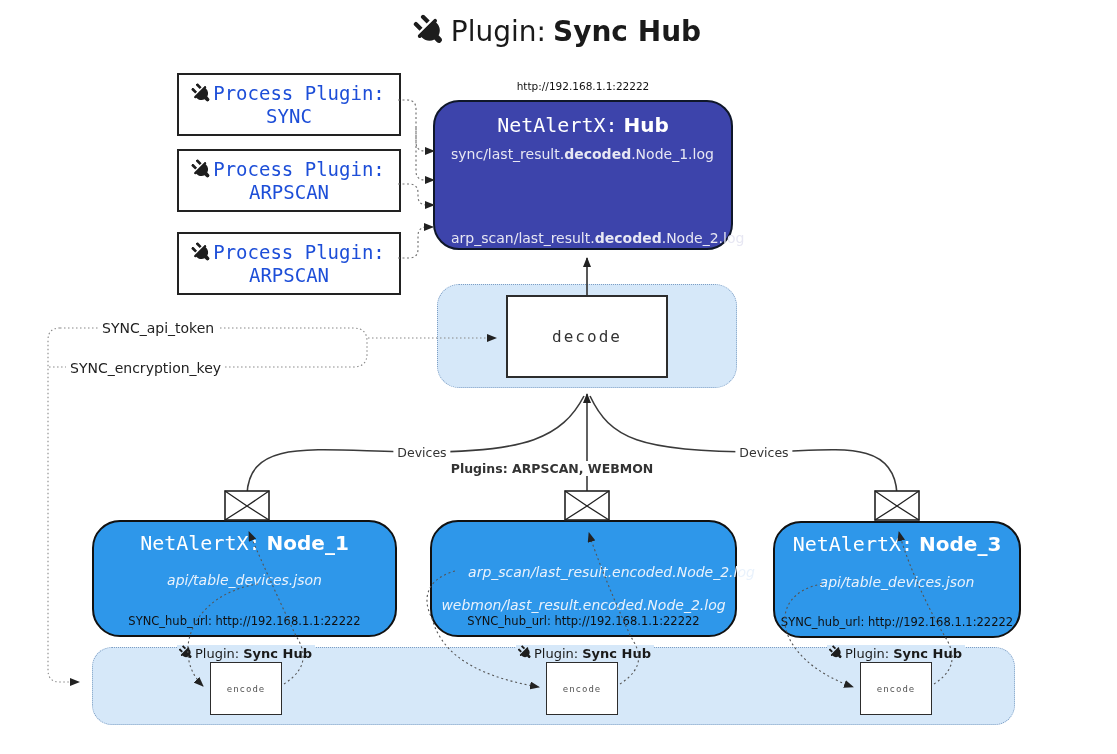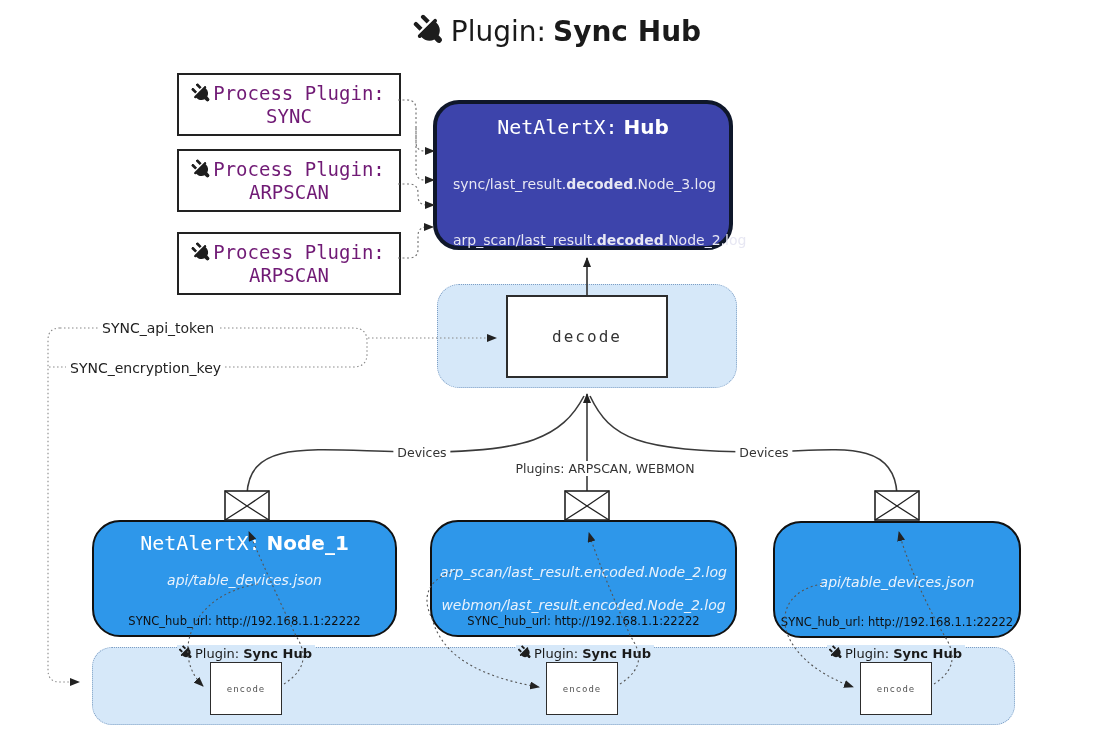--- a/index.html
+++ b/index.html
@@ -12,29 +12,29 @@
   .title-row{left:0;top:14px;width:1117px;text-align:center;font-size:28px;z-index:5;}
   .title-row .plug-wrap{display:inline-block;vertical-align:-6px;margin-right:8px;}
   .title-name{font-weight:bold;margin-left:7px;}
 
   
   .plug-wrap{display:inline-block;transform:rotate(-45deg);line-height:0;}
   .plug-wrap svg{fill:#1d1d1d;}
 
   
   .pbox{width:220px;height:59px;border:2px solid #222;background:#fff;z-index:5;
-        font-family:"DejaVu Sans Mono","Liberation Mono",monospace;font-size:19px;color:#701a75;
+        font-family:"DejaVu Sans Mono","Liberation Mono",monospace;font-size:19px;color:#1d4ed8;
         display:flex;flex-direction:column;align-items:center;justify-content:center;gap:1px;}
   .pbox .l1{display:flex;align-items:center;gap:2px;}
   .pbox .plug-wrap{margin-right:1px;}
 
   
   .hub-url{left:433px;top:80px;width:300px;text-align:center;font-size:10.5px;color:#111;z-index:5;}
   .hub{left:433px;top:100px;width:300px;height:150px;background:var(--hub-bg,#3d44ab);
-       border:4px solid #0f172a;border-radius:26px;z-index:5;box-sizing:border-box;}
+       border:2px solid #0f172a;border-radius:26px;z-index:5;box-sizing:border-box;}
   .hub-title{margin-top:11px;text-align:center;color:#fff;font-size:20px;
              font-family:"DejaVu Sans Mono","Liberation Mono",monospace;}
   .hub-title b{font-family:"DejaVu Sans","Liberation Sans",sans-serif;margin-left:6px;}
   .hub-line{position:absolute;left:16px;font-size:14px;color:var(--hub-text,#e7e7f3);white-space:nowrap;}
 
   
   .panel{background:var(--panel-bg,#d6e8f9);border:1.6px dotted var(--panel-border,#7d9ec4);
          border-radius:22px;box-sizing:border-box;z-index:2;}
   .wbox{background:#fff;border:2px solid #2d2d2d;box-sizing:border-box;z-index:6;
         display:flex;align-items:center;justify-content:center;
@@ -152,47 +152,49 @@
   <div class="abs pbox" style="left:177px;top:232px;">
     <div class="l1">
         <span class="plug-wrap"><svg width="17" height="21">
             <use href="#plugsym"></use>
           </svg></span>
         <span>Process Plugin:</span>
       </div>
     <div>ARPSCAN</div>
   </div>
 
+  <div class="abs hub-url">http://192.168.1.1:22222</div>
   <div class="abs hub">
     <div class="hub-title"><span>NetAlertX:</span><b>Hub</b></div>
-    <div class="hub-line" style="top:72px;"><span>sync/last_result.</span><b>decoded</b><span>.Node_3.log</span></div>
+    <div class="hub-line" style="top:44px;"><span>sync/last_result.</span><b>decoded</b><span>.Node_1.log</span></div>
     <div class="hub-line" style="top:97px;margin-top:31px;"><span>arp_scan/last_result.</span><b>decoded</b><span>.Node_2.log</span></div>
   </div>
 
   <div class="abs panel" style="left:437px;top:284px;width:300px;height:104px;"></div>
   <div class="abs wbox decode-box">decode</div>
 
   <div class="abs secret" style="left:98px;top:320px;">SYNC_api_token</div>
   <div class="abs secret" style="left:66px;top:360px;">SYNC_encryption_key</div>
 
   <div class="abs edge-lbl" style="left:422px;top:445px;">Devices</div>
-  <div class="abs edge-lbl" style="left:605px;top:461px;">Plugins: ARPSCAN, WEBMON</div>
+  <div class="abs edge-lbl" style="left:552px;top:461px;font-weight:bold;">Plugins: ARPSCAN, WEBMON</div>
   <div class="abs edge-lbl" style="left:764px;top:445px;">Devices</div>
 
   <div class="abs node" style="left:92px;top:520px;width:305px;">
     <div class="node-title"><span>NetAlertX:</span><b>Node_1</b></div>
     <div class="node-file" style="top:50px;">api/table_devices.json</div>
     <div class="node-huburl">SYNC_hub_url: http://192.168.1.1:22222</div>
   </div>
   <div class="abs node" style="left:430px;top:520px;width:307px;">
-    <div class="node-file" style="top:42px;">arp_scan/last_result.encoded.Node_2.log</div>
+    <div class="node-file" style="top:42px;padding-left:28px;">arp_scan/last_result.encoded.Node_2.log</div>
     <div class="node-file" style="top:75px;">webmon/last_result.encoded.Node_2.log</div>
     <div class="node-huburl">SYNC_hub_url: http://192.168.1.1:22222</div>
   </div>
   <div class="abs node" style="left:773px;top:521px;width:248px;">
+    <div class="node-title"><span>NetAlertX:</span><b>Node_3</b></div>
     <div class="node-file" style="top:51px;">api/table_devices.json</div>
     <div class="node-huburl">SYNC_hub_url: http://192.168.1.1:22222</div>
   </div>
 
   <div class="abs env" style="left:224px;top:490px;"><svg width="46" height="31">
         <use href="#envsym"></use>
       </svg></div>
   <div class="abs env" style="left:564px;top:490px;"><svg width="46" height="31">
         <use href="#envsym"></use>
       </svg></div>

